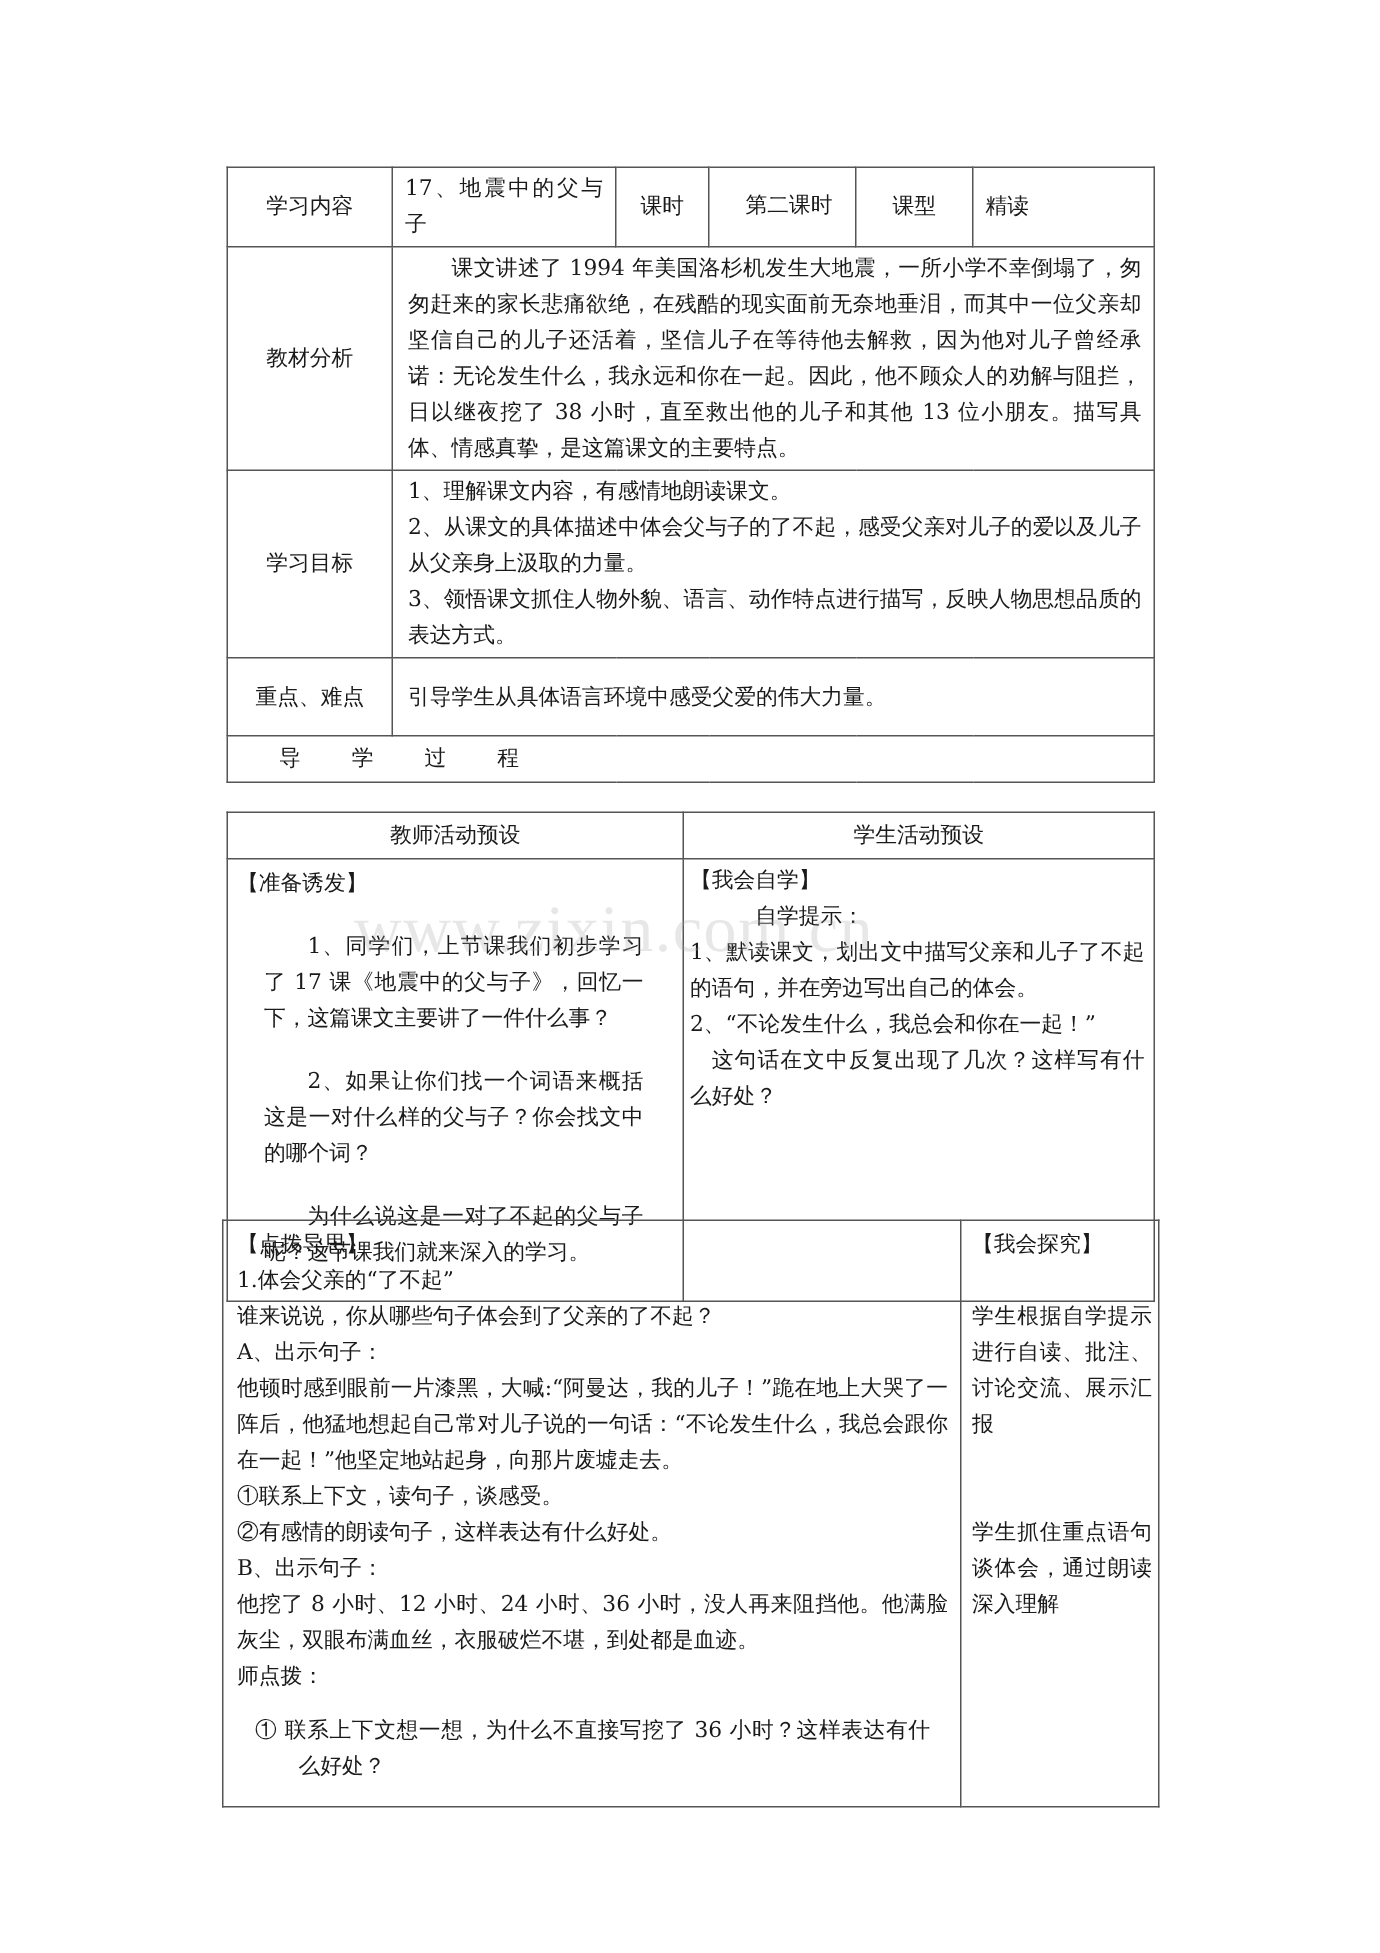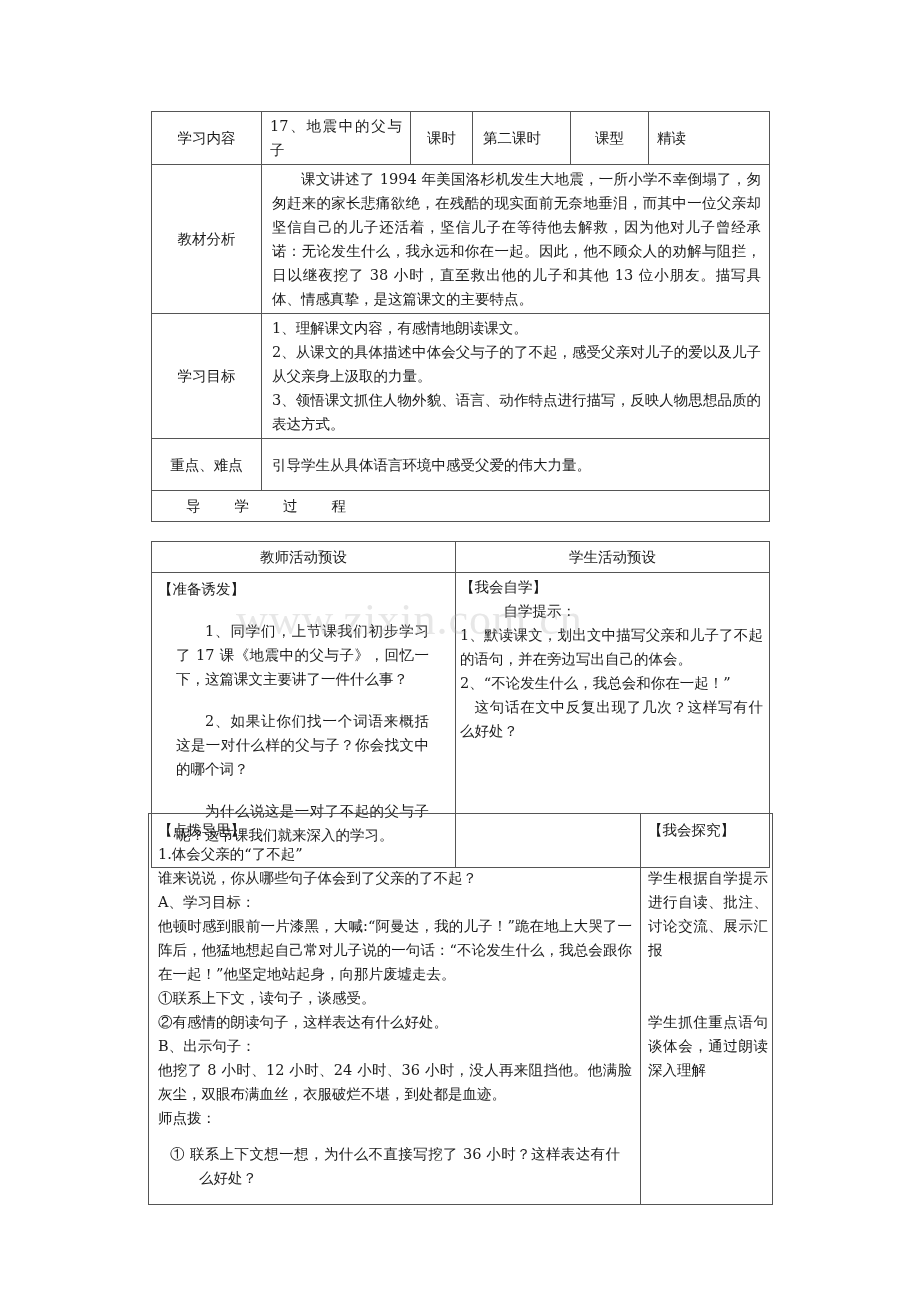--- a/index.html
+++ b/index.html
@@ -99,21 +99,21 @@
       <col style="width:98px">
       <col style="width:78px">
       <col style="width:121px">
     </colgroup>
 
     <tbody>
         <tr style="height:49px">
       <td class="label">学习内容</td>
       <td class="content" style="padding-left:8px;">17、地震中的父与子</td>
       <td class="label">课时</td>
-      <td class="content" style="padding-left:10px;">第二课时</td>
+      <td class="content" style="padding-left:24px;font-family:Liberation Mono, monospace;">第二课时</td>
       <td class="label">课型</td>
       <td class="content" style="padding-left:8px;">精读</td>
     </tr>
 
     <tr style="height:145px">
       <td class="label">教材分析</td>
       <td class="content indent" colspan="5">课文讲述了 1994 年美国洛杉机发生大地震，一所小学不幸倒塌了，匆匆赶来的家长悲痛欲绝，在残酷的现实面前无奈地垂泪，而其中一位父亲却坚信自己的儿子还活着，坚信儿子在等待他去解救，因为他对儿子曾经承诺：无论发生什么，我永远和你在一起。因此，他不顾众人的劝解与阻拦，日以继夜挖了 38 小时，直至救出他的儿子和其他 13 位小朋友。描写具体、情感真挚，是这篇课文的主要特点。</td>
     </tr>
 
     <tr style="height:123px">
@@ -169,21 +169,21 @@
     <colgroup>
       <col style="width:492px">
       <col style="width:132px">
     </colgroup>
     <tbody>
         <tr style="height:370px">
       <td>
         <p class="p">【点拨导思】</p>
         <p class="p">1.体会父亲的“了不起”</p>
         <p class="p">谁来说说，你从哪些句子体会到了父亲的了不起？</p>
-        <p class="p">A、学习目标：</p>
+        <p class="p">A、出示句子：</p>
         <p class="p">他顿时感到眼前一片漆黑，大喊:“阿曼达，我的儿子！”跪在地上大哭了一阵后，他猛地想起自己常对儿子说的一句话：“不论发生什么，我总会跟你在一起！”他坚定地站起身，向那片废墟走去。</p>
         <p class="p">①联系上下文，读句子，谈感受。</p>
         <p class="p">②有感情的朗读句子，这样表达有什么好处。</p>
         <p class="p">B、出示句子：</p>
         <p class="p">他挖了 8 小时、12 小时、24 小时、36 小时，没人再来阻挡他。他满脸灰尘，双眼布满血丝，衣服破烂不堪，到处都是血迹。</p>
         <p class="p">师点拨：</p>
         <p class="hang">①  联系上下文想一想，为什么不直接写挖了 36 小时？这样表达有什么好处？</p>
       </td>
       <td style="padding-left:7px; padding-right:4px;">
         <p class="p">【我会探究】</p>

